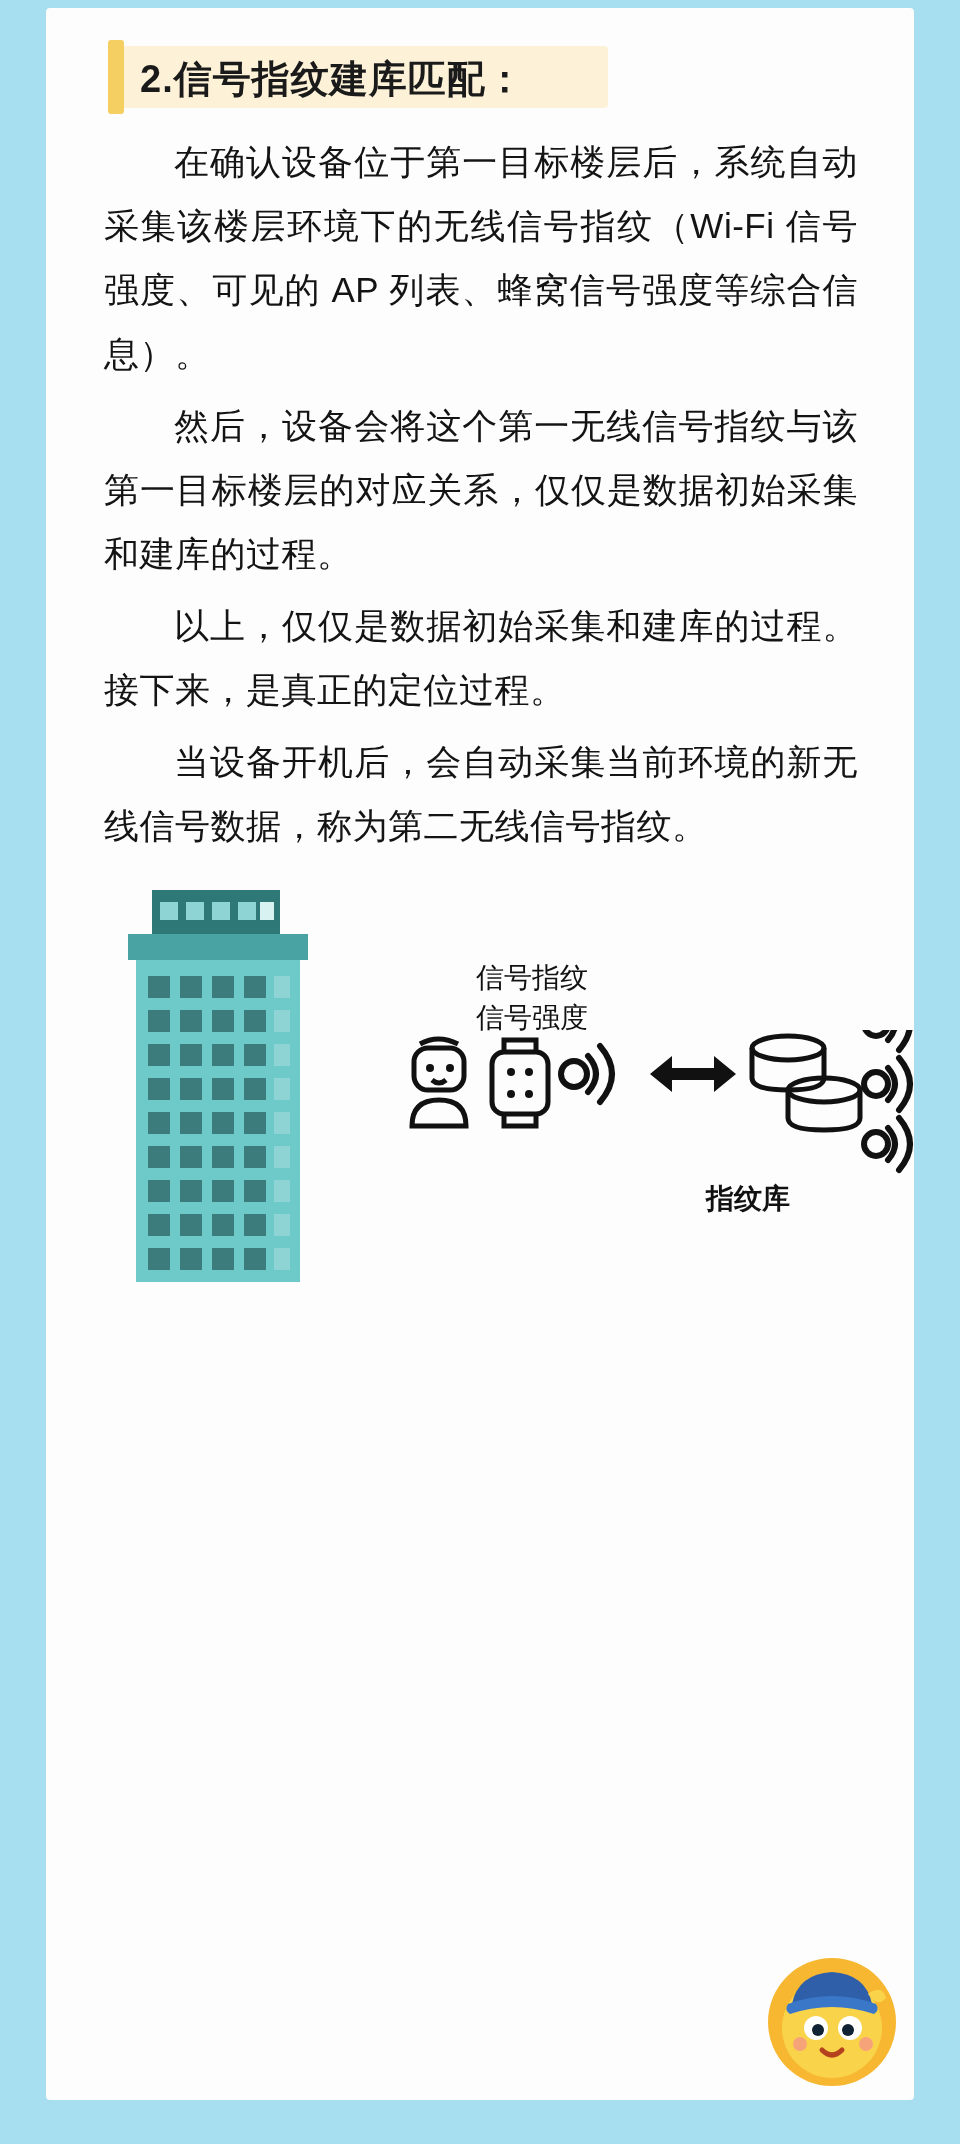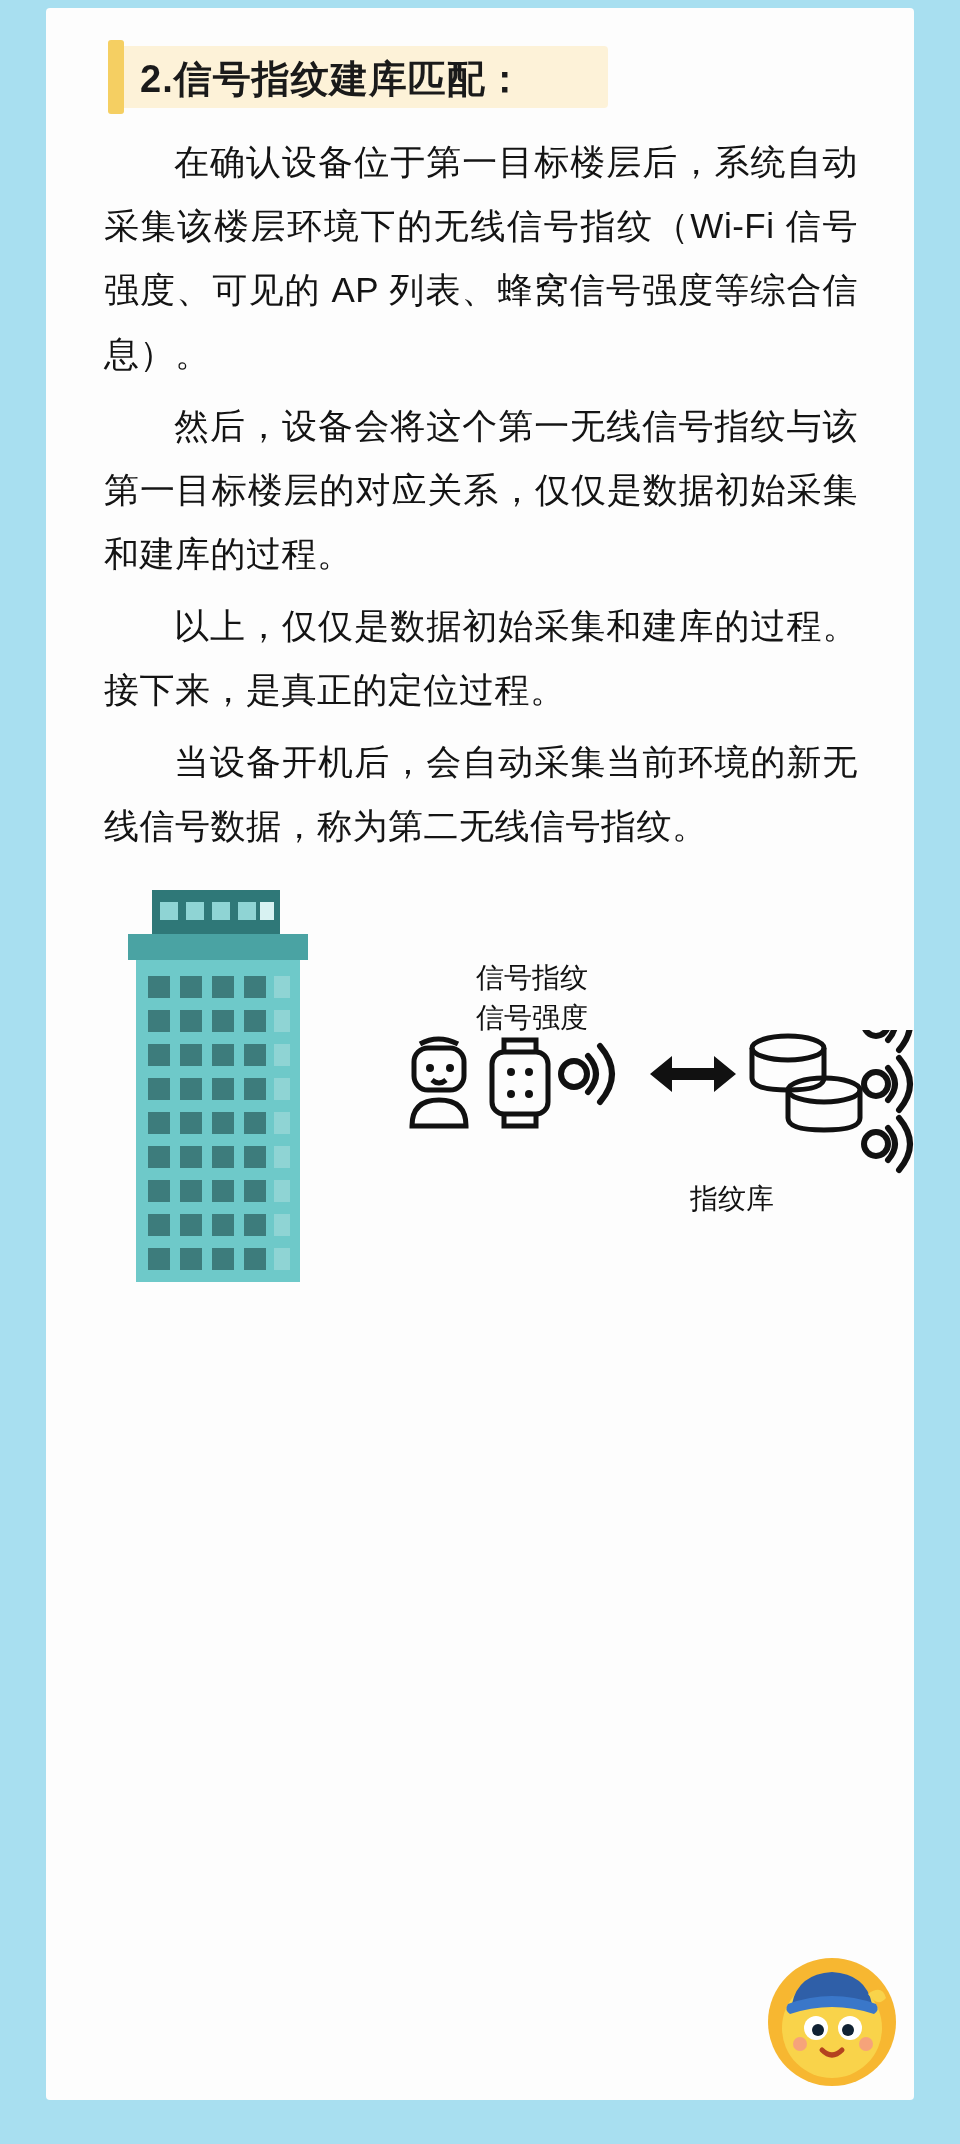--- a/index.html
+++ b/index.html
@@ -95,25 +95,25 @@
     position: absolute;
     left: 390px;
     top: 78px;
     font-size: 28px;
     line-height: 40px;
     color: #111;
     font-weight: 500;
   }
   .db-label {
     position: absolute;
-    left: 604px;
+    left: 620px;
     top: 300px;
     font-size: 28px;
     color: #111;
-    font-weight: 400;
+    font-weight: 700;
   }
   .scene {
     position: absolute;
     left: 320px;
     top: 150px;
   }
   
   .mascot {
     position: absolute;
     right: 14px;

